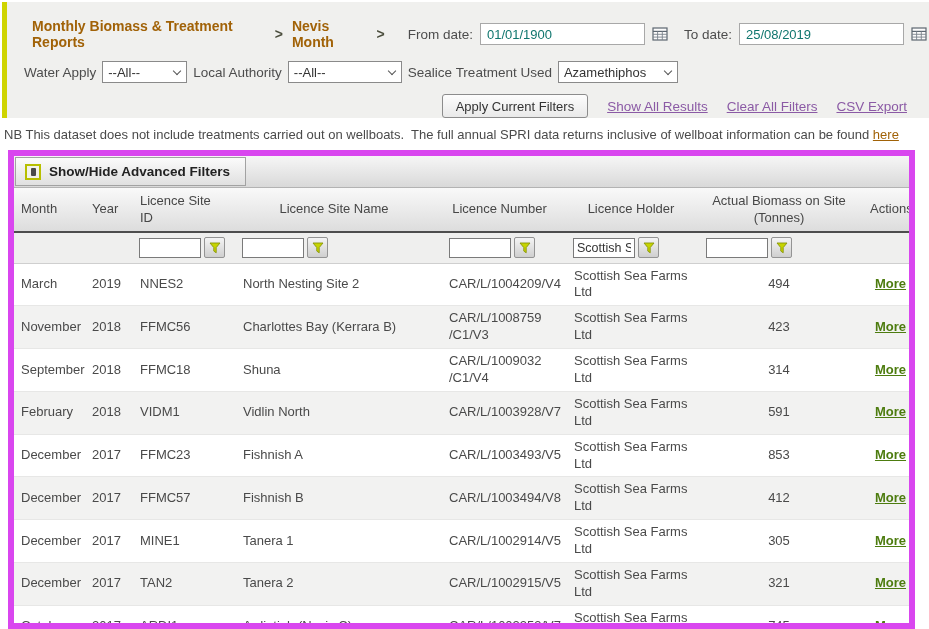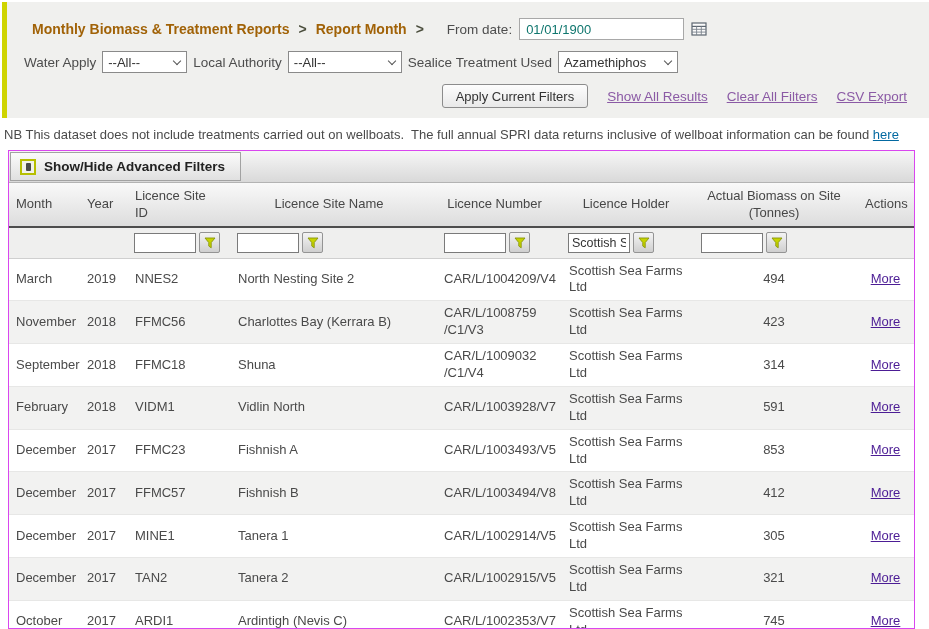--- a/index.html
+++ b/index.html
@@ -32,25 +32,25 @@
   .chev { position:absolute; right:7px; top:7px; width:6px; height:6px; pointer-events:none;
     border-left:1.4px solid #555; border-bottom:1.4px solid #555; transform:rotate(-45deg); }
 
   .apply-btn { height:24px; padding:0 13px; font-family:"Liberation Sans", sans-serif; font-size:13px;
     color:#333; border:1px solid #8c8c8c; border-radius:3px;
     background:linear-gradient(#fdfdfd,#e9e9e9); cursor:pointer; }
   a.plink { color:#8b5aa5; font-size:13.5px; text-decoration:underline; cursor:pointer; }
 
   
   .note { position:absolute; left:4px; top:127px; width:920px; font-size:13px; color:#4a4a4a; white-space:pre-wrap; }
-  .note a { color:#0369a1; text-decoration:underline; }
+  .note a { color:#a16207; text-decoration:underline; }
 
   
   .table-wrap { position:absolute; left:8px; top:150px; width:907px; height:479px;
-    border:1px solid #d946ef; background:#fff; overflow:hidden; }
+    border:6px solid #d946ef; background:#fff; overflow:hidden; }
   .toolbar { height:32px; background:linear-gradient(#f6f6f6,#d9d9d9); border-bottom:1px solid #b3b3b3;
     display:flex; align-items:stretch; }
   .adv-btn { display:flex; align-items:center; gap:8px; padding:0 15px 0 9px; margin:1px;
     border:1px solid #a2a2a2; background:linear-gradient(#fbfbfb,#e0e0e0);
     font-family:"Liberation Sans", sans-serif; font-size:13.5px; font-weight:bold; color:#222; cursor:pointer; }
   .adv-icon { width:16px; height:16px; border:2px solid #b7bf00; background:#f2f2ea;
     display:flex; align-items:center; justify-content:center; }
   .adv-icon i { display:block; width:5px; height:8px; background:#4a4a4a; border-radius:1px; }
 
   table { width:905px; border-collapse:collapse; table-layout:fixed; font-size:13px; color:#4a4a4a; }
@@ -71,49 +71,63 @@
 
   tbody tr.data-row { height:40px; background:#fff; }
   tbody tr.data-row.alt { background:#f2f2f1; }
   tbody td { vertical-align:middle; padding:4px 6px; line-height:1.3; border-top:1px solid #e7e7e6; }
   td.c-month { padding-left:7px;margin-top:26px; }
   td.c-year, td.c-siteid, td.c-sitename, td.c-holder { padding-left:8px; }
   td.c-number { padding-left:16px; padding-right:2px; }
   td.c-holder { padding-right:0; }
   td.c-biomass { text-align:center; }
   td.c-actions { text-align:center; }
-  a.more { color:#4c1d95; text-decoration:underline; cursor:pointer; }
+  a.more { color:#4d7c0f; text-decoration:underline; cursor:pointer;font-weight:bold; }
 </style>
 </head>
 <body>
 
 <div class="panel">
   <div class="accent-bar"></div>
 
   <div class="p-row p-row1">
     <span class="crumb">Monthly Biomass &amp; Treatment Reports</span>
     <span class="crumb-sep">&gt;</span>
-    <span class="crumb">Report Month</span>
+    <span class="crumb">Nevis Month</span>
     <span class="crumb-sep">&gt;</span>
 
     <div class="date-group">
       <span class="fld-label">From date:</span>
       <input class="date-input" type="text" value="01/01/1900" style="">
       <button class="cal-btn">
         <svg width="18" height="18" viewBox="0 0 18 18">
           <rect x="2" y="3" width="14" height="12" fill="#fbfbfb" stroke="#5c6670" stroke-width="1.2"></rect>
           <line x1="2" y1="6.4" x2="16" y2="6.4" stroke="#5c6670" stroke-width="1.2"></line>
           <line x1="6.6" y1="6.4" x2="6.6" y2="15" stroke="#7b838c" stroke-width="0.9"></line>
           <line x1="11.3" y1="6.4" x2="11.3" y2="15" stroke="#7b838c" stroke-width="0.9"></line>
           <line x1="2" y1="9.3" x2="16" y2="9.3" stroke="#7b838c" stroke-width="0.9"></line>
           <line x1="2" y1="12.1" x2="16" y2="12.1" stroke="#7b838c" stroke-width="0.9"></line>
         </svg>
       </button>
     </div>
 
+    <div class="date-group">
+      <span class="fld-label">To date:</span>
+      <input class="date-input" type="text" value="25/08/2019" style="">
+      <button class="cal-btn">
+        <svg width="18" height="18" viewBox="0 0 18 18">
+          <rect x="2" y="3" width="14" height="12" fill="#fbfbfb" stroke="#5c6670" stroke-width="1.2"></rect>
+          <line x1="2" y1="6.4" x2="16" y2="6.4" stroke="#5c6670" stroke-width="1.2"></line>
+          <line x1="6.6" y1="6.4" x2="6.6" y2="15" stroke="#7b838c" stroke-width="0.9"></line>
+          <line x1="11.3" y1="6.4" x2="11.3" y2="15" stroke="#7b838c" stroke-width="0.9"></line>
+          <line x1="2" y1="9.3" x2="16" y2="9.3" stroke="#7b838c" stroke-width="0.9"></line>
+          <line x1="2" y1="12.1" x2="16" y2="12.1" stroke="#7b838c" stroke-width="0.9"></line>
+        </svg>
+      </button>
+    </div>
   </div>
 
   <div class="p-row p-row2">
     <span class="fld-label">Water Apply</span>
     <span class="selwrap sel-wt">
       <select>
         <option>--All--</option>
       </select>
       <span class="chev"></span>
     </span>

